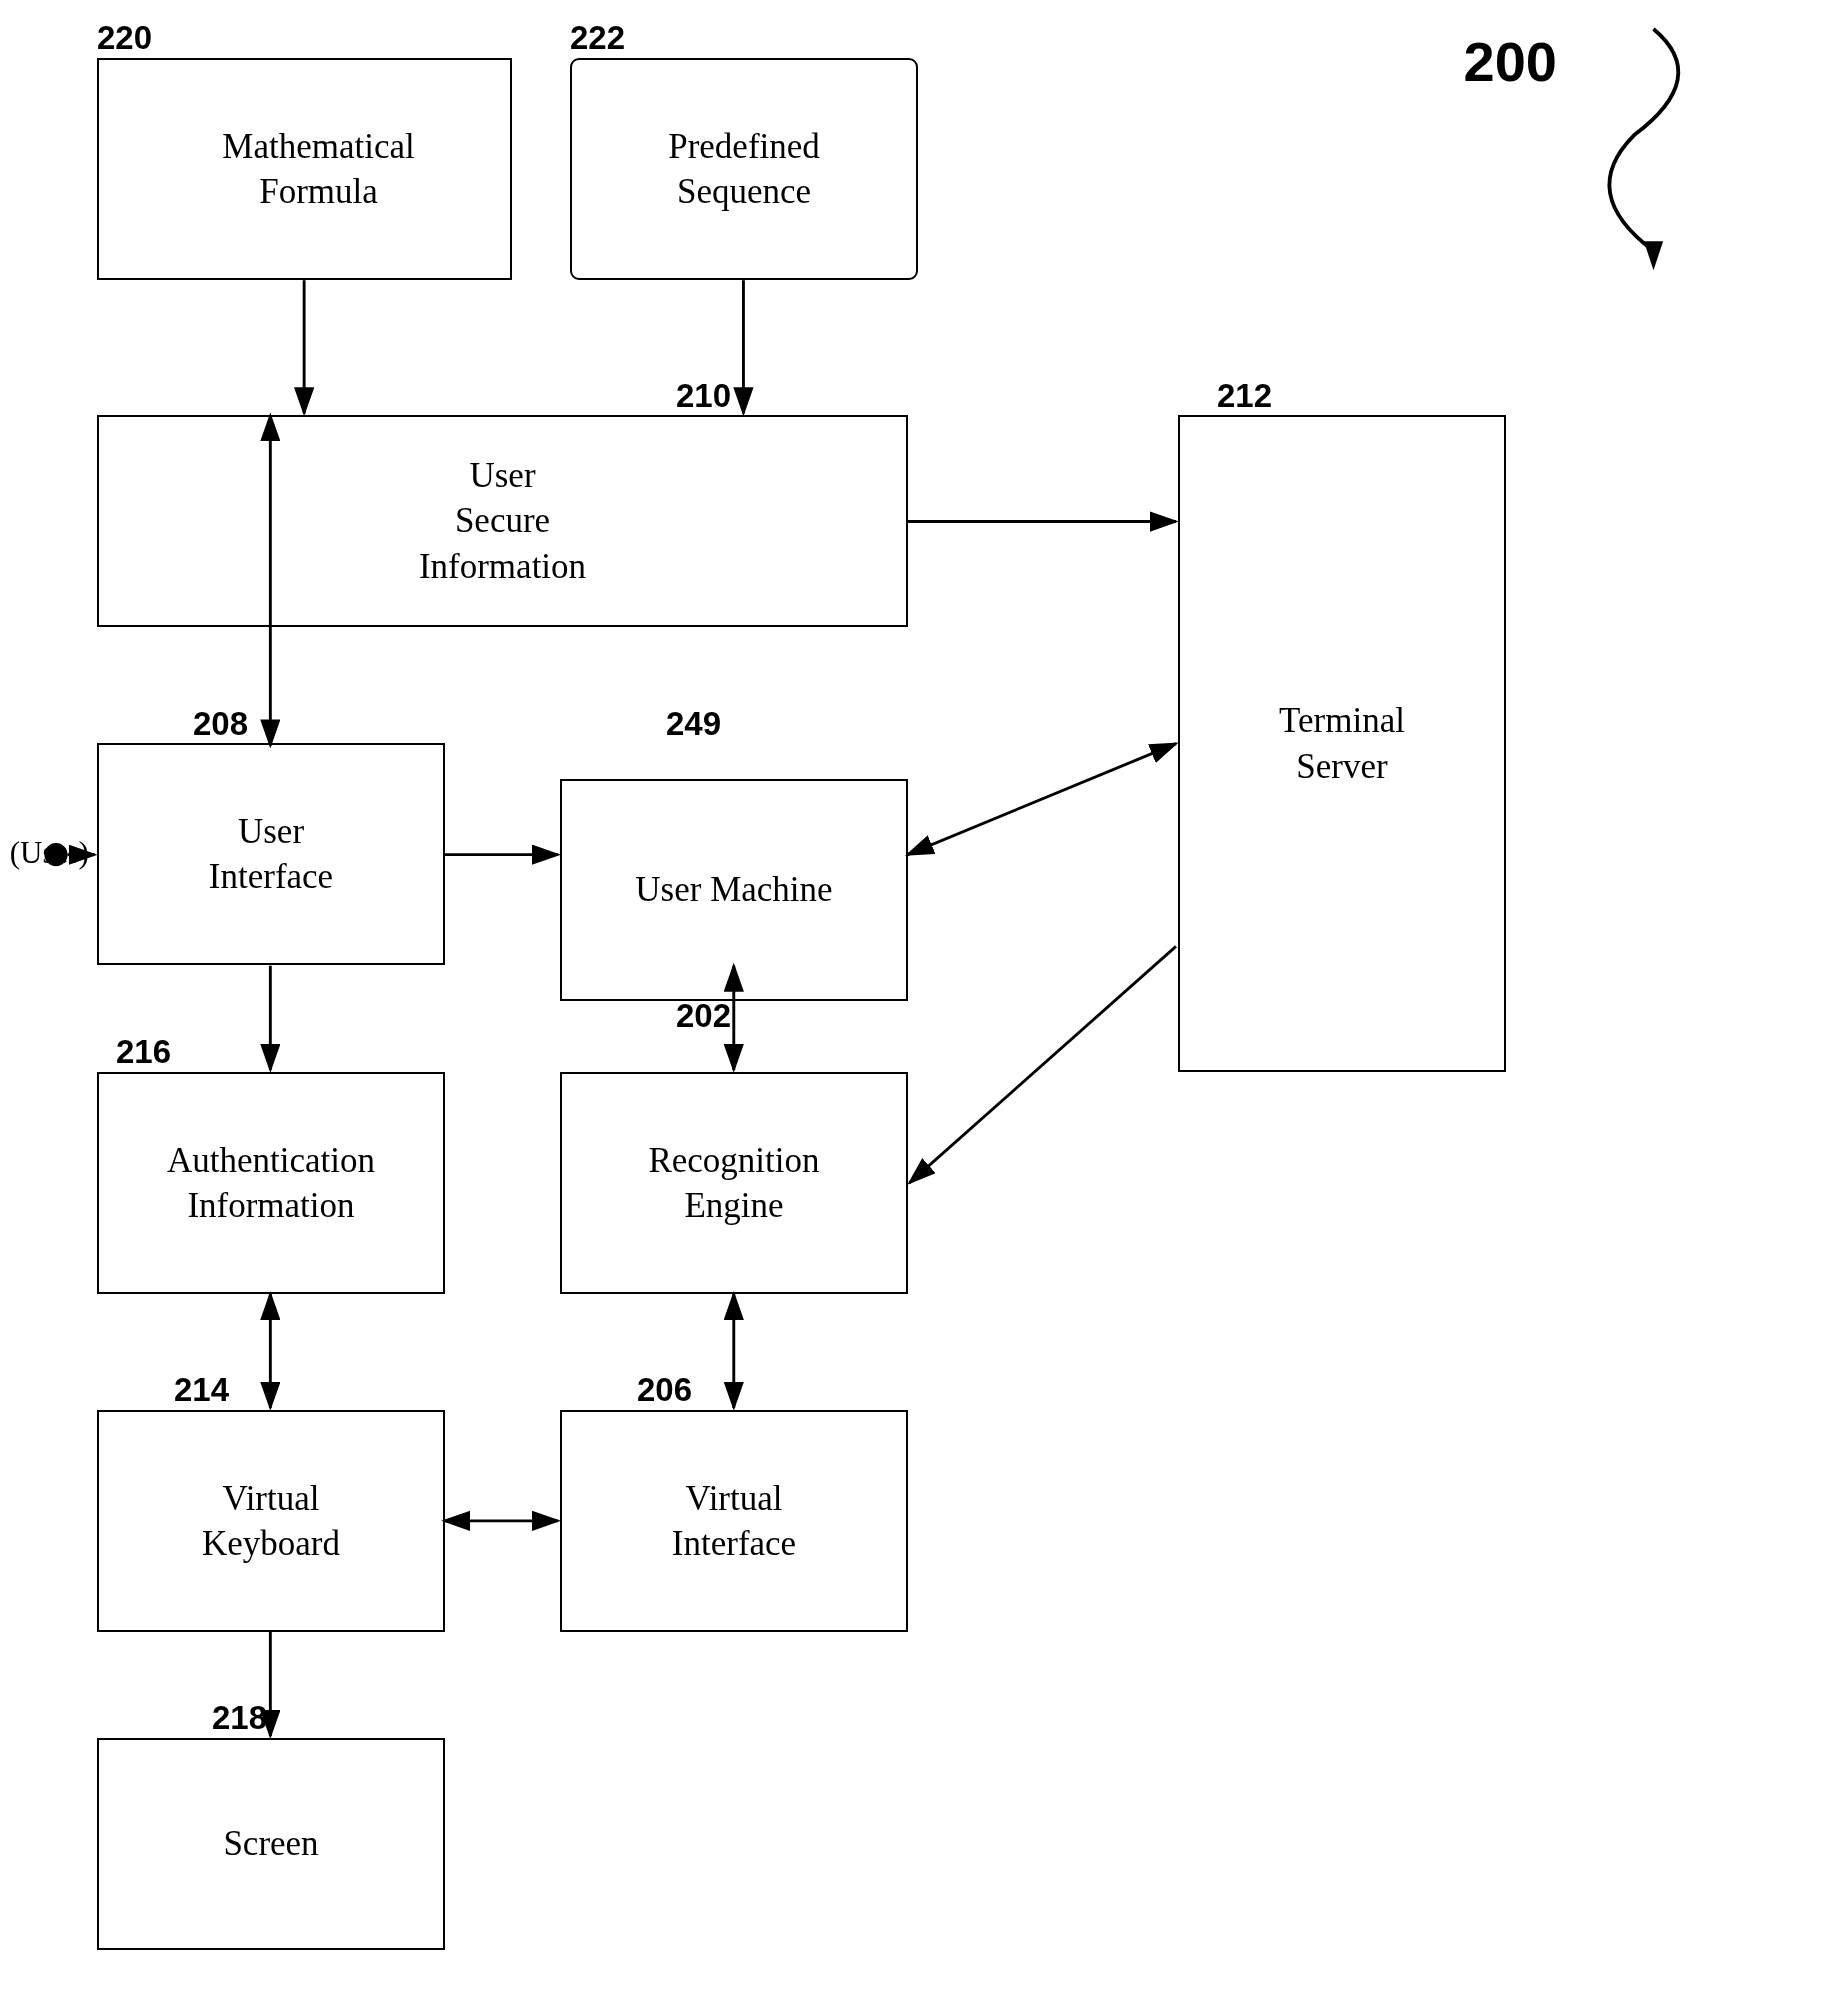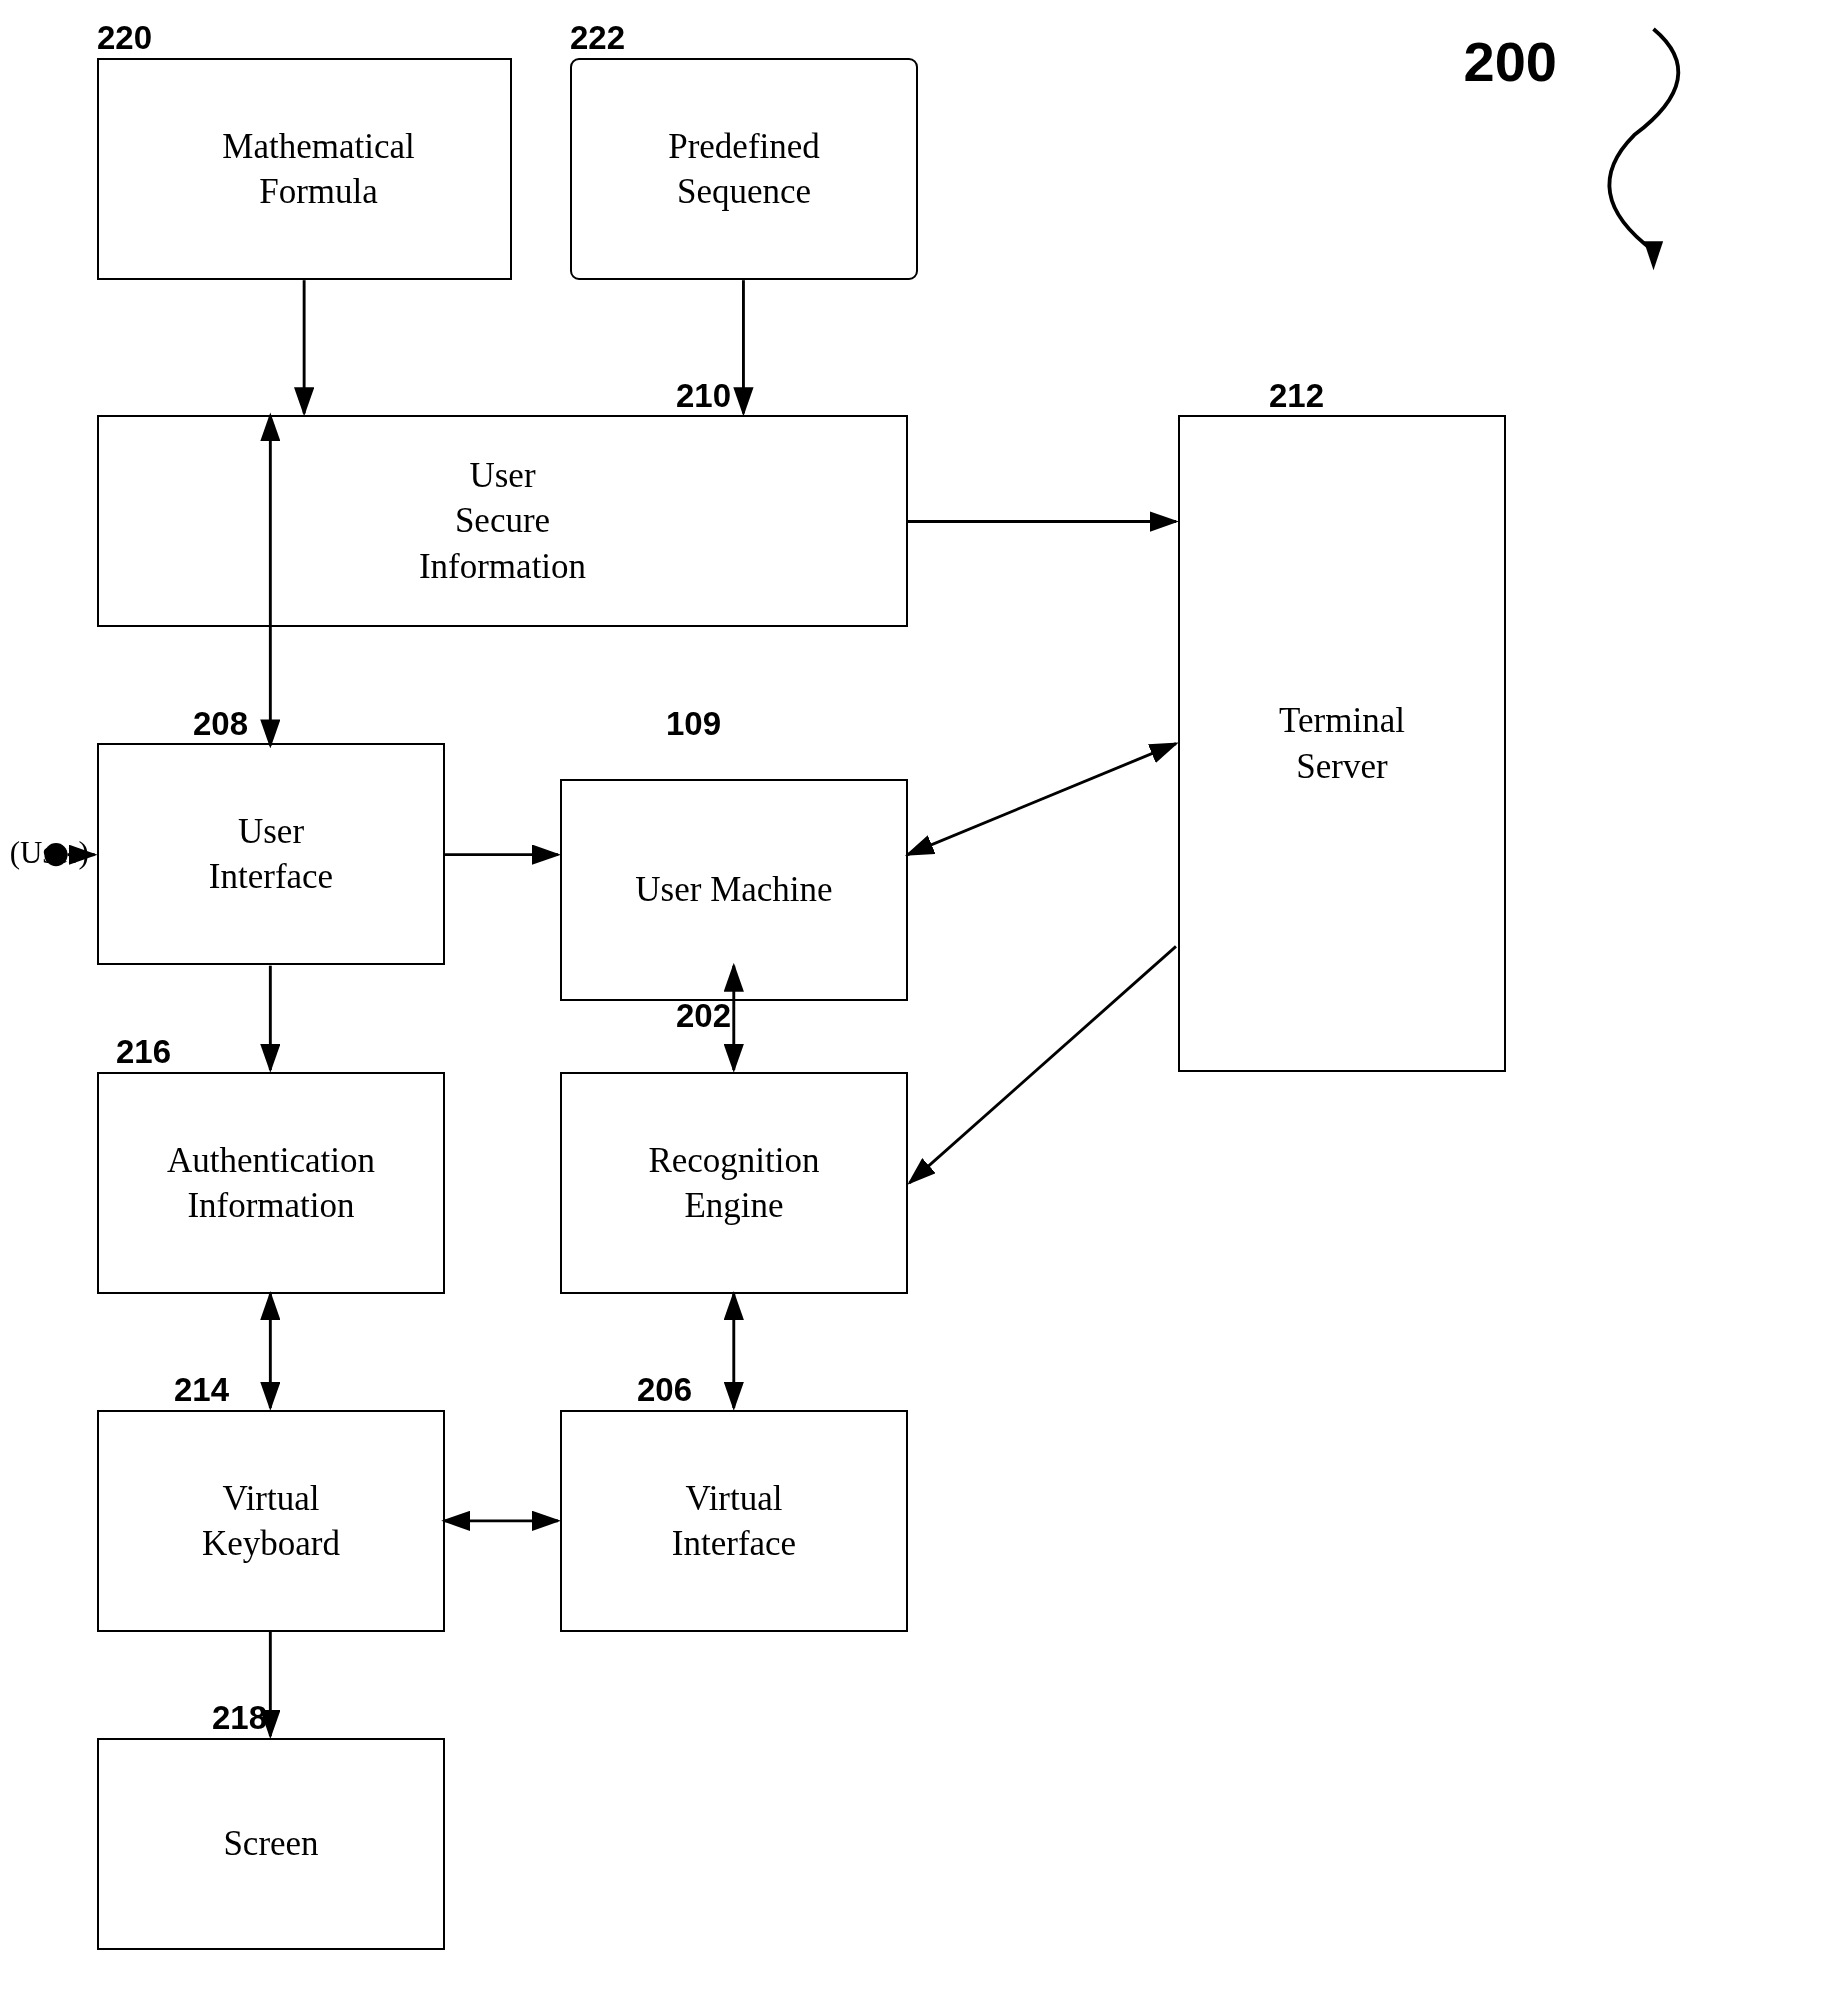--- a/index.html
+++ b/index.html
@@ -86,31 +86,31 @@
   <div class="label" style="left:570px; top:19.3px;">222</div>
 
   <div class="box" style="left:97px; top:415px; width:811px; height:212px;">
     <span>User<br>Secure<br>Information</span>
   </div>
   <div class="label" style="left:676px; top:377px;">210</div>
 
   <div class="box" style="left:1178px; top:415px; width:328px; height:657px;">
     <span>Terminal<br>Server</span>
   </div>
-  <div class="label" style="left:1269px; top:377px;">212</div>
+  <div class="label" style="left:1217px; top:377px;">212</div>
 
   <div class="box" style="left:97px; top:743px; width:348px; height:222px;">
     <span>User<br>Interface</span>
   </div>
   <div class="label" style="left:193px; top:705px;">208</div>
 
   <div class="box" style="left:560px; top:743px; width:348px; height:222px;margin-top:36px;">
     <span>User Machine</span>
   </div>
-  <div class="label" style="left:666px; top:705px;">109</div>
+  <div class="label" style="left:666px; top:705px;">249</div>
 
   <div class="box" style="left:97px; top:1072px; width:348px; height:222px;">
     <span>Authentication<br>Information</span>
   </div>
   <div class="label" style="left:116px; top:1033px;">216</div>
 
   <div class="box" style="left:560px; top:1072px; width:348px; height:222px;">
     <span>Recognition<br>Engine</span>
   </div>
   <div class="label" style="left:676px; top:985px;margin-top:12px;">202</div>

